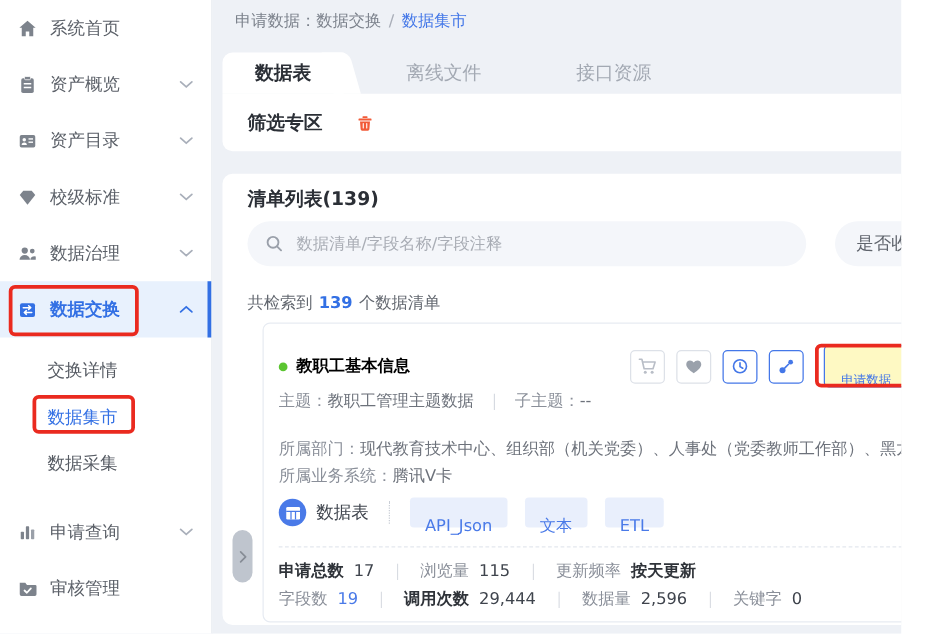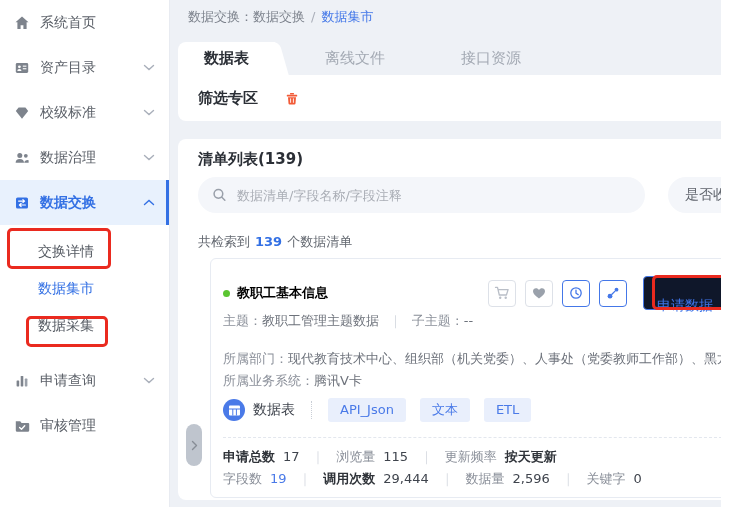--- a/index.html
+++ b/index.html
@@ -46,33 +46,33 @@
 
   
   .data-card{position:absolute;left:32px;top:119px;width:530px;height:240px;background:#fff;border:1px solid #e7ebf2;border-radius:6px;}
   .dc-head{position:absolute;left:12px;right:12px;top:20px;height:28px;display:flex;align-items:center;}
   .dot{width:7px;height:7px;border-radius:50%;background:#5bc531;margin-right:7px;flex:0 0 7px;}
   .dc-title{font-size:13px;font-weight:bold;color:#000000;cursor:pointer;}
   .dc-actions{margin-left:auto;display:flex;align-items:center;}
   .icon-box{width:28px;height:27px;border:1px solid #dde1e8;border-radius:4px;display:flex;align-items:center;justify-content:center;cursor:pointer;background:#fff;}
   .icon-box + .icon-box{margin-left:9px;}
   .icon-box.blue{border-color:#4477e8;}
-  .apply-btn{margin-left:16px;height:26px;padding:16px 13px;border:1px solid #4477e8;border-radius:4px;background:#0f172a;color:#3f74e8;font-size:14px;line-height:24px;cursor:pointer;white-space:nowrap;}
+  .apply-btn{margin-left:16px;height:26px;padding:16px 13px;border:1px solid #4477e8;border-radius:4px;background:#fef9c3;color:#3f74e8;font-size:10px;line-height:24px;cursor:pointer;white-space:nowrap;}
   .dc-theme{position:absolute;left:12px;top:53px;font-size:13px;color:#8a8f99;white-space:nowrap;}
   .dc-theme .v{color:#6d727b;text-align:center;}
   .meta-sep{color:#d0d5dd;margin:0 10px;}
   .dc-line{position:absolute;left:12px;right:10px;font-size:13px;color:#8a8f99;white-space:nowrap;overflow:hidden;}
   .dc-line .v{color:#6d727b;}
   .dc-dept{top:91px;}
   .dc-sys{top:113px;}
   .dc-type{position:absolute;left:12px;top:138px;height:26px;display:flex;align-items:center;}
   .type-circle{width:22px;height:22px;border-radius:50%;background:#4a7ae8;display:flex;align-items:center;justify-content:center;margin-right:8px;}
   .type-label{font-size:14px;color:#3f444d;}
   .dot-sep{width:0;height:18px;border-left:1px dotted #c9ced6;margin:0 16px;}
-  .tag{height:24px;line-height:24px;padding:0 12px;background:#e9effc;color:#4a7ae8;font-size:13px;border-radius:3px;cursor:pointer;}
+  .tag{height:24px;line-height:24px;padding:12px 12px;background:#e9effc;color:#4a7ae8;font-size:13px;border-radius:3px;cursor:pointer;}
   .tag + .tag{margin-left:14px;}
   .dash-divider{position:absolute;left:12px;right:12px;top:178px;border-top:1px dashed #e3e7ee;}
   .stats{position:absolute;left:12px;font-size:13px;color:#8a8f99;white-space:nowrap;}
   .stats.r1{top:189px;}
   .stats.r2{top:211px;}
   .stats .s-val{color:#3f444d;margin-left:8px;}
   .stats .strong{color:#2f3339;font-weight:bold;}
   .stats .blue{color:#4a7ae8;}
   .stats .s-sep{color:#d4d8df;margin:0 12px;}
 
@@ -91,20 +91,32 @@
 
   <aside class="sidebar">
 
     <div class="nav-item">
       <svg class="nav-icon" viewBox="0 0 16 16">
           <path fill="#7d838c" d="M8 1.5 L14.5 7.2 H12.6 V14 H9.4 V10.2 H6.6 V14 H3.4 V7.2 H1.5 Z"></path>
         </svg>
       <span>系统首页</span>
     </div>
 
+    <div class="nav-item">
+      <svg class="nav-icon" viewBox="0 0 16 16">
+          <rect fill="#7d838c" x="3" y="2.6" width="10" height="11.8" rx="1.4"></rect>
+          <rect fill="#7d838c" x="5.6" y="1.2" width="4.8" height="2.6" rx="0.9" stroke="#fff" stroke-width="0.6"></rect>
+          <rect x="5" y="6.4" width="6" height="1.2" fill="#fff"></rect>
+          <rect x="5" y="9.4" width="6" height="1.2" fill="#fff"></rect>
+        </svg>
+      <span>资产概览</span>
+      <svg class="chev" width="12" height="7" viewBox="0 0 12 7">
+          <polyline points="1.5,1.5 6,5.5 10.5,1.5" fill="none" stroke="#a9afba" stroke-width="1.4" stroke-linecap="round"></polyline>
+        </svg>
+    </div>
 
     <div class="nav-item">
       <svg class="nav-icon" viewBox="0 0 16 16">
           <rect fill="#7d838c" x="1.8" y="3" width="12.4" height="10" rx="1.4"></rect>
           <circle cx="5.4" cy="6.8" r="1.4" fill="#fff"></circle>
           <path d="M3.3 10.9 a2.1 2 0 0 1 4.2 0 Z" fill="#fff"></path>
           <rect x="8.8" y="5.6" width="3.6" height="1.1" fill="#fff"></rect>
           <rect x="8.8" y="8.2" width="3.6" height="1.1" fill="#fff"></rect>
         </svg>
       <span>资产目录</span>
@@ -177,21 +189,21 @@
           <path fill="#7d838c" d="M1.8 3.2 h4.4 l1.4 1.7 h6.6 a1 1 0 0 1 1 1 v6.5 a1.4 1.4 0 0 1 -1.4 1.4 h-10.6 a1.4 1.4 0 0 1 -1.4 -1.4 Z"></path>
           <path d="M5.6 9.4 l1.9 1.8 3.2-3.5" stroke="#fff" fill="none" stroke-width="1.4" stroke-linecap="round" stroke-linejoin="round"></path>
         </svg>
       <span>审核管理</span>
     </div>
   </aside>
 
   <main class="content">
 
     <div class="breadcrumb">
-      <span>数据交换：</span><span>数据交换</span><span class="sep">/</span><span class="cur">数据集市</span>
+      <span>申请数据：</span><span>数据交换</span><span class="sep">/</span><span class="cur">数据集市</span>
     </div>
 
     <div class="tabs">
       <div class="tab active">数据表</div>
       <div class="tab">离线文件</div>
       <div class="tab">接口资源</div>
     </div>
 
     <section class="filter-card">
       <span class="filter-title">筛选专区</span>

